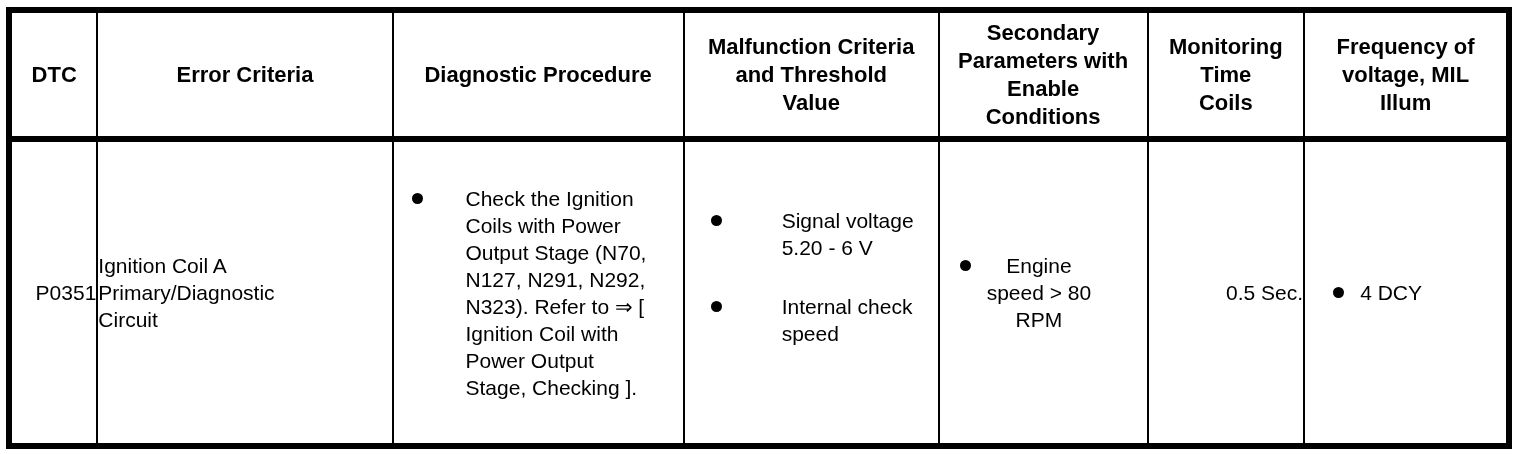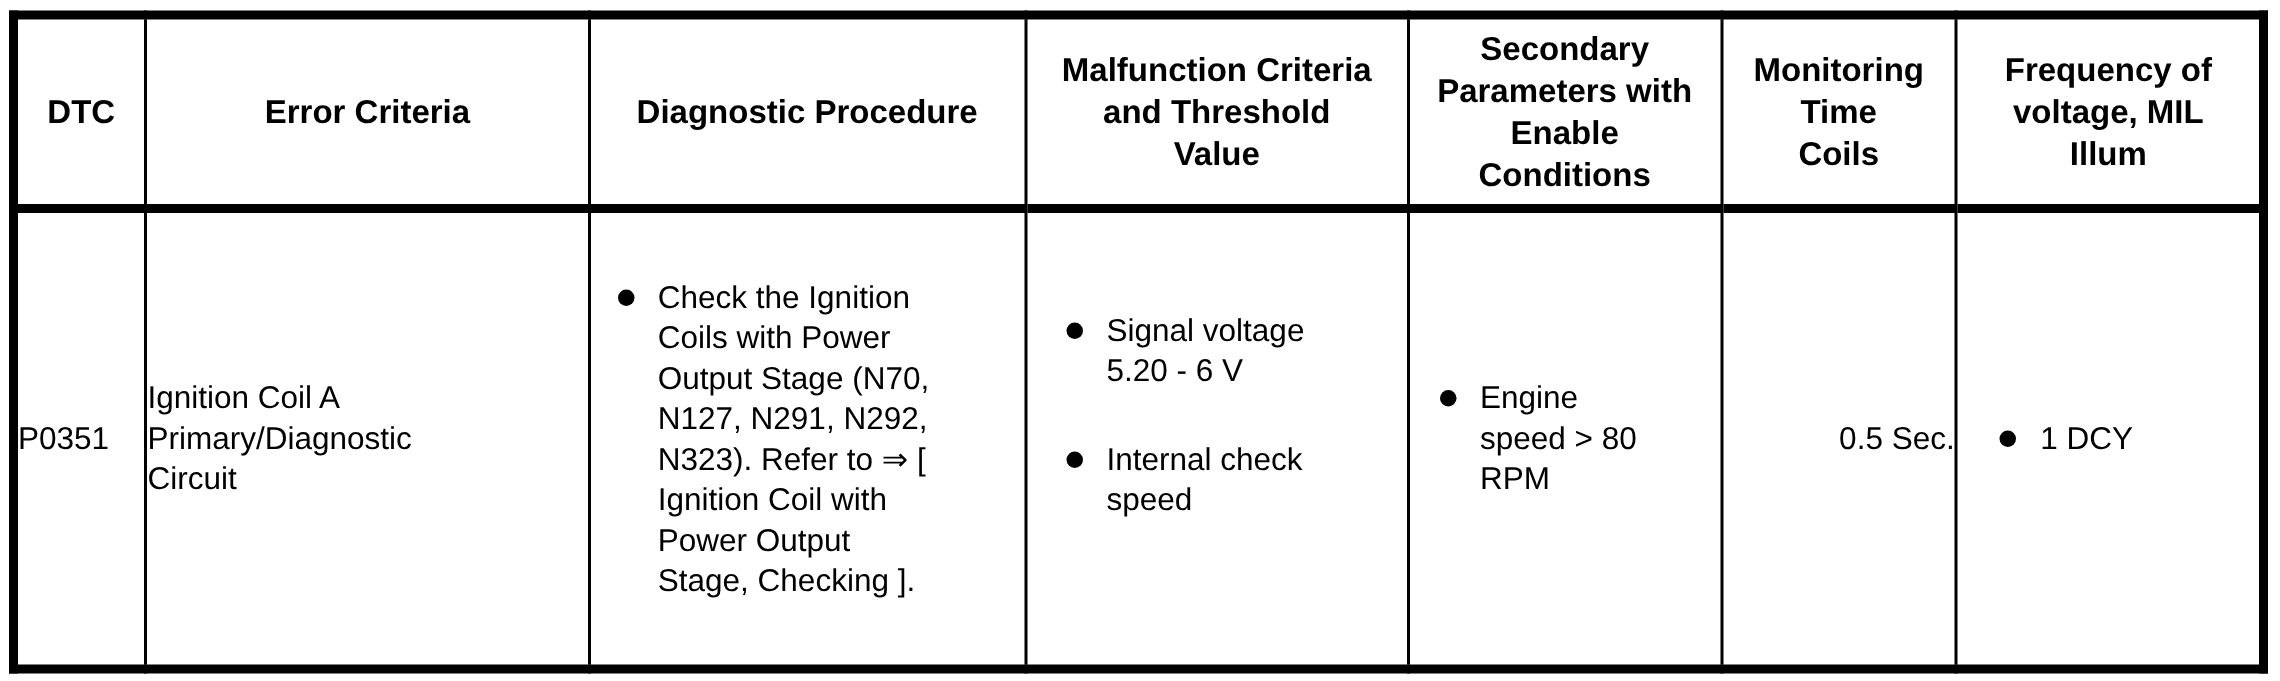--- a/index.html
+++ b/index.html
@@ -43,37 +43,37 @@
     padding: 0 4px;
   }
   .dtc-table tbody td {
     height: 301px;
     font-size: 21px;
     line-height: 27px;
     vertical-align: middle;
     padding: 0;
   }
   
-  td.c-dtc { text-align: left; }
+  td.c-dtc { text-align: right; }
   td.c-error { padding-left: 7px; white-space: pre-line; }
   td.c-diag { vertical-align: top; padding-top: 11px; line-height: 28px; }
   td.c-malf { padding-bottom: 48px; }
-  td.c-sec  { padding-bottom: 52px; }
+  td.c-sec  { padding-bottom: 52px; text-align: center; }
   td.c-mon  { text-align: right; }
   td.c-freq { padding-bottom: 46px; }
 
   
   .bullet-item {
     display: flex;
     align-items: flex-start;
     margin: 0 6px 30px 20px;
   }
   .bullet-item:last-child { margin-bottom: 0; }
-  td.c-diag .bullet-item { margin-left: 18px; }
-  td.c-malf .bullet-item { margin-left: 26px; margin-bottom: 32px; }
+  td.c-diag .bullet-item { margin-left: 18px; gap: 27px; }
+  td.c-malf .bullet-item { margin-left: 26px; margin-bottom: 32px; gap: 44px; }
   td.c-sec  .bullet-item { margin-left: 20px; }
   td.c-freq .bullet-item { margin-left: 28px; }
   .bullet {
     flex: 0 0 11px;
     width: 11px;
     height: 11px;
     border-radius: 50%;
     background: #000000;
     margin-top: 8px;
     margin-right: 16px;
@@ -159,20 +159,20 @@
 speed &gt; 80
 RPM</span>
               </div>
             </div>
         </td>
         <td class="c-mon">0.5 Sec.</td>
         <td class="c-freq">
           <div>
               <div class="bullet-item">
                 <span class="bullet"></span>
-                <span class="bullet-text">1 DCY</span>
+                <span class="bullet-text">4 DCY</span>
               </div>
             </div>
         </td>
       </tr>
     </tbody>
   </table>
 </div>
 
 </body></html>

